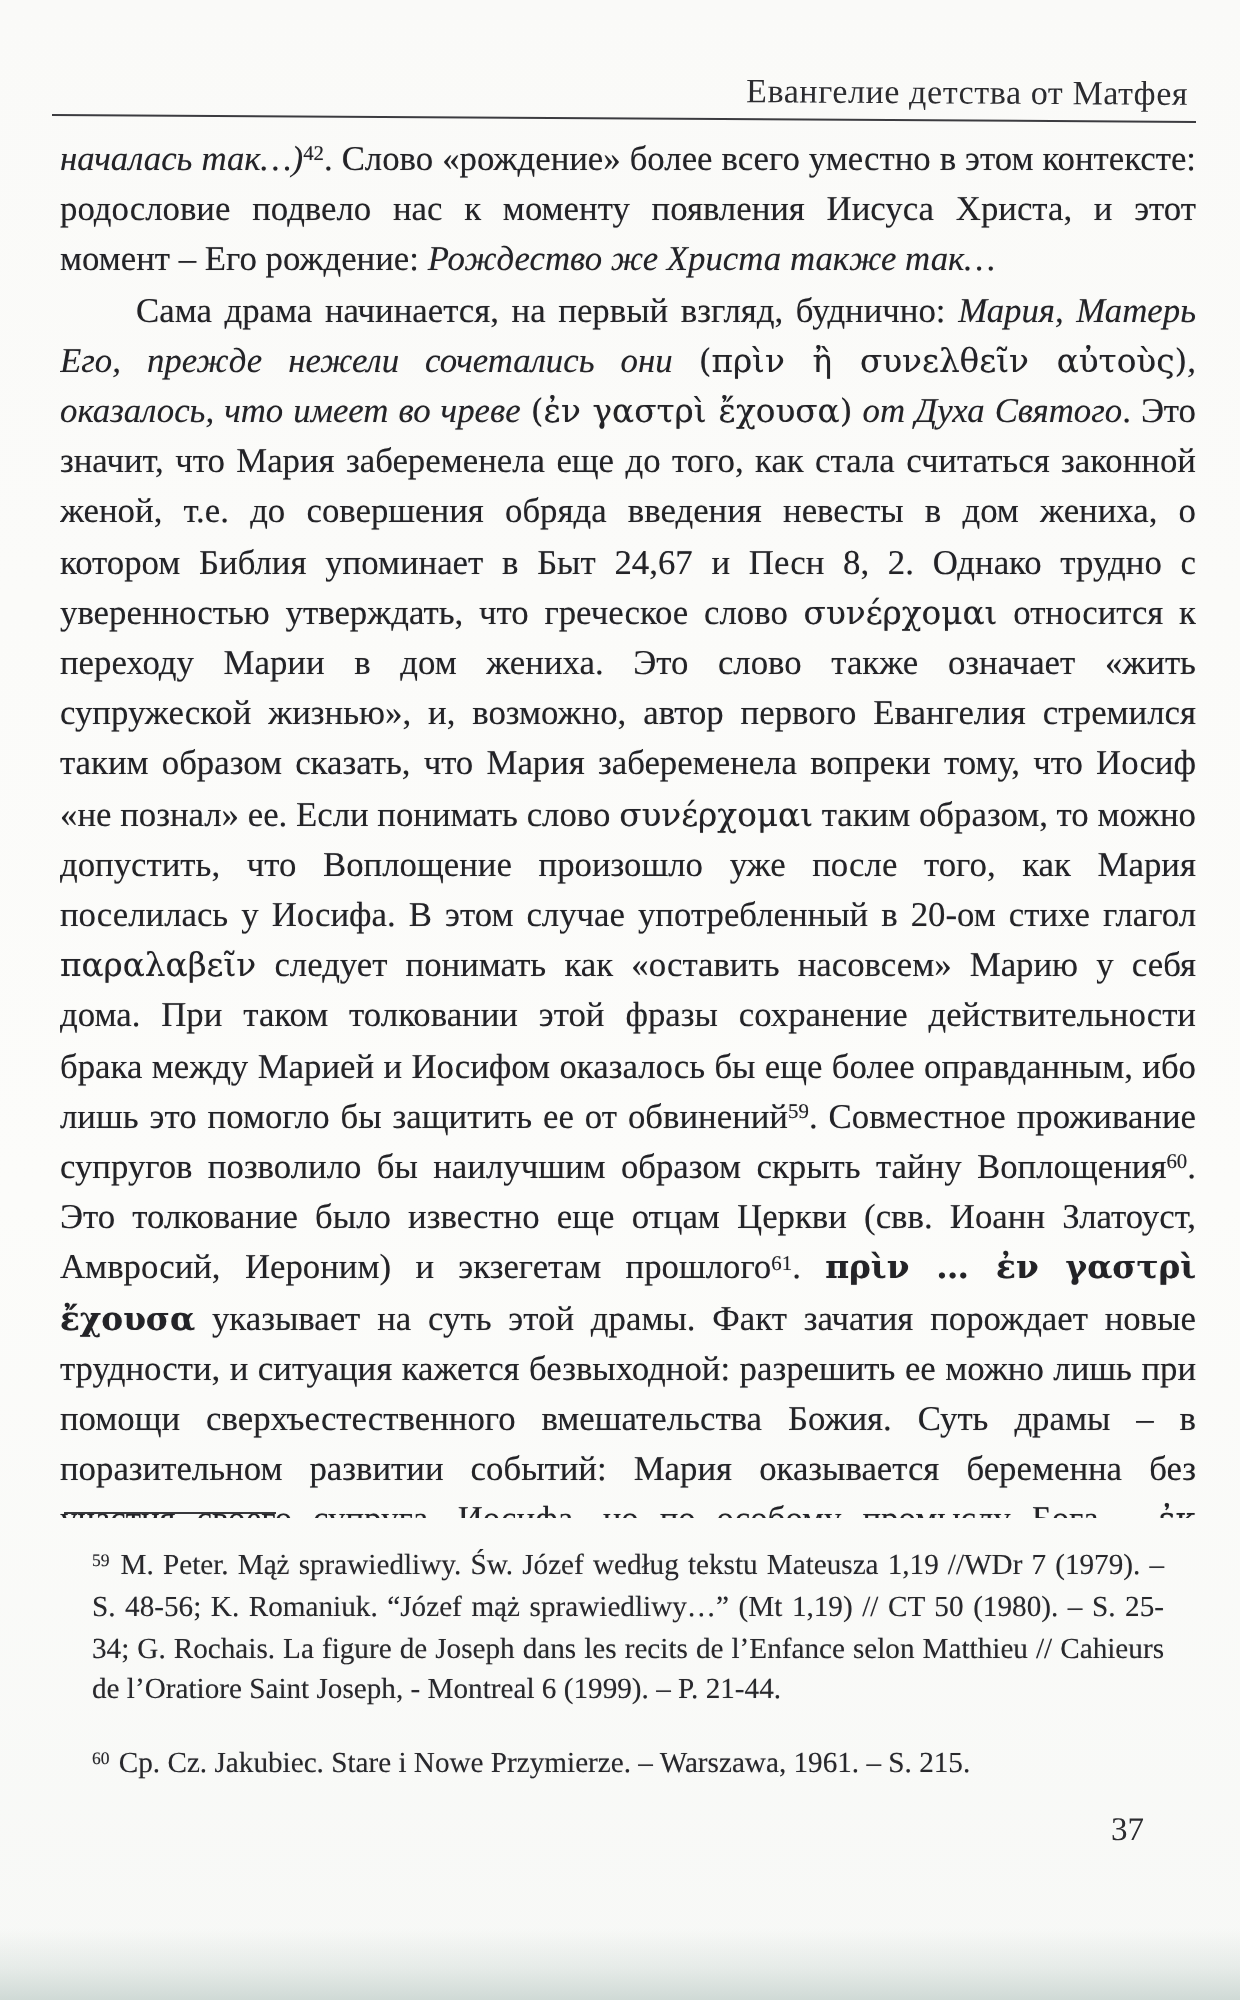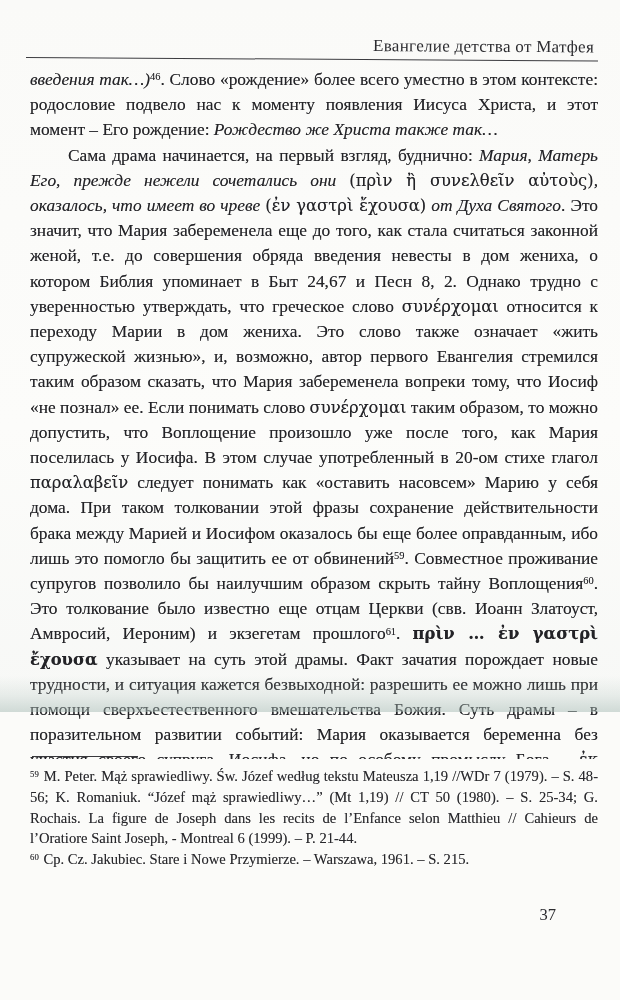--- a/index.html
+++ b/index.html
@@ -7,21 +7,21 @@
     padding: 0;
     width: 620px;
     height: 1000px;
     overflow: hidden;
     background: #fbfbf9;
     font-family: "Liberation Serif", serif;
   }
   .scan-page {
     position: relative;
     width: 620px;
-    height: 712px;
+    height: 1000px;
     background:
       linear-gradient(180deg, #fafaf8 0%, #fcfcfa 60%, #f7f8f6 100%);
     color: #232327;
   }
   .content {
     position: absolute;
     left: 30px;
     right: 22px;
     top: 34px;
   }
@@ -80,26 +80,26 @@
     height: 0;
     margin: 0 0 9px 2px;
   }
   .footnotes {
     font-size: 14.6px;
     line-height: 20.8px;
     text-align: justify;
     color: #28282c;
     text-shadow: 0 0 0.4px rgba(35,35,40,0.4);
   }
-  .footnote { margin: 0; }
+  .footnote { margin: 16px; }
   sup.fn { margin-right: 1px; }
   .page-number {
     position: absolute;
     top: 905px;
-    right: 64px;
+    right: 48px;
     font-size: 16.5px;
     color: #2c2c30;
   }
   .scan-shadow-bottom {
     position: absolute;
     left: 0; right: 0; bottom: 0;
     height: 36px;
     background: linear-gradient(to bottom,
       rgba(188,204,198,0) 0%,
       rgba(186,202,196,0.28) 55%,
@@ -112,21 +112,21 @@
 
 <div class="scan-page">
   <div class="content">
     <div class="running-header-wrap">
       <div class="running-header">
         <span>Евангелие детства от Матфея</span>
       </div>
       <div class="header-rule"></div>
     </div>
     <div class="body-text">
-        <p class="para"><span class="it">введения так…)</span><sup class="supref">46</sup><span class="rg">. Слово «рождение» более всего уместно в этом контексте: родословие подвело нас к моменту появления Иисуса Христа, и этот момент – Его рождение: </span><span class="it">Рождество же Христа также так…</span></p>
+        <p class="para"><span class="it">началась так…)</span><sup class="supref">42</sup><span class="rg">. Слово «рождение» более всего уместно в этом контексте: родословие подвело нас к моменту появления Иисуса Христа, и этот момент – Его рождение: </span><span class="it">Рождество же Христа также так…</span></p>
         <p class="para indent"><span class="rg">Сама драма начинается, на первый взгляд, буднично: </span><span class="it">Мария, Матерь Его, прежде нежели сочетались они </span><span class="greek">(πρὶν ἢ συνελθεῖν αὐτοὺς)</span><span class="it">, оказалось, что имеет во чреве </span><span class="greek">(ἐν γαστρὶ ἔχουσα)</span><span class="it"> от Духа Святого</span><span class="rg">. Это значит, что Мария забеременела еще до того, как стала считаться законной женой, т.е. до совершения обряда введения невесты в дом жениха, о котором Библия упоминает в Быт 24,67 и Песн 8, 2. Однако трудно с уверенностью утверждать, что греческое слово </span><span class="greek">συνέρχομαι</span><span class="rg"> относится к переходу Марии в дом жениха. Это слово также означает «жить супружеской жизнью», и, возможно, автор первого Евангелия стремился таким образом сказать, что Мария забеременела вопреки тому, что Иосиф «не познал» ее. Если понимать слово </span><span class="greek">συνέρχομαι</span><span class="rg"> таким образом, то можно допустить, что Воплощение произошло уже после того, как Мария поселилась у Иосифа. В этом случае употребленный в 20-ом стихе глагол </span><span class="greek">παραλαβεῖν</span><span class="rg"> следует понимать как «оставить насовсем» Марию у себя дома. При таком толковании этой фразы сохранение действительности брака между Марией и Иосифом оказалось бы еще более оправданным, ибо лишь это помогло бы защитить ее от обвинений</span><sup class="supref">59</sup><span class="rg">. Совместное проживание супругов позволило бы наилучшим образом скрыть тайну Воплощения</span><sup class="supref">60</sup><span class="rg">. Это толкование было известно еще отцам Церкви (свв. Иоанн Златоуст, Амвросий, Иероним) и экзегетам прошлого</span><sup class="supref">61</sup><span class="rg">. </span><span class="greek gb">πρὶν … ἐν γαστρὶ ἔχουσα</span><span class="rg"> указывает на суть этой драмы. Факт зачатия порождает новые трудности, и ситуация кажется безвыходной: разрешить ее можно лишь при помощи сверхъестественного вмешательства Божия. Суть драмы – в поразительном развитии событий: Мария оказывается беременна без участия своего супруга, Иосифа, но по особому промыслу Бога – </span><span class="greek">ἐκ πνεύματος ἁγίου</span></p>
       </div>
   </div>
 
   <div class="footnote-block">
     <div class="footnote-rule"></div>
     <div class="footnotes">
         <p class="footnote"><sup class="supref fn">59</sup><span> M. Peter. Mąż sprawiedliwy. Św. Józef według tekstu Mateusza 1,19 //WDr 7 (1979). – S. 48-56; K. Romaniuk. “Józef mąż sprawiedliwy…” (Mt 1,19) // CT 50 (1980). – S. 25-34; G. Rochais. La figure de Joseph dans les recits de l’Enfance selon Matthieu // Cahieurs de l’Oratiore Saint Joseph, - Montreal 6 (1999). – P. 21-44.</span></p>
         <p class="footnote"><sup class="supref fn">60</sup><span> Ср. Cz. Jakubiec. Stare i Nowe Przymierze. – Warszawa, 1961. – S. 215.</span></p>
       </div>

